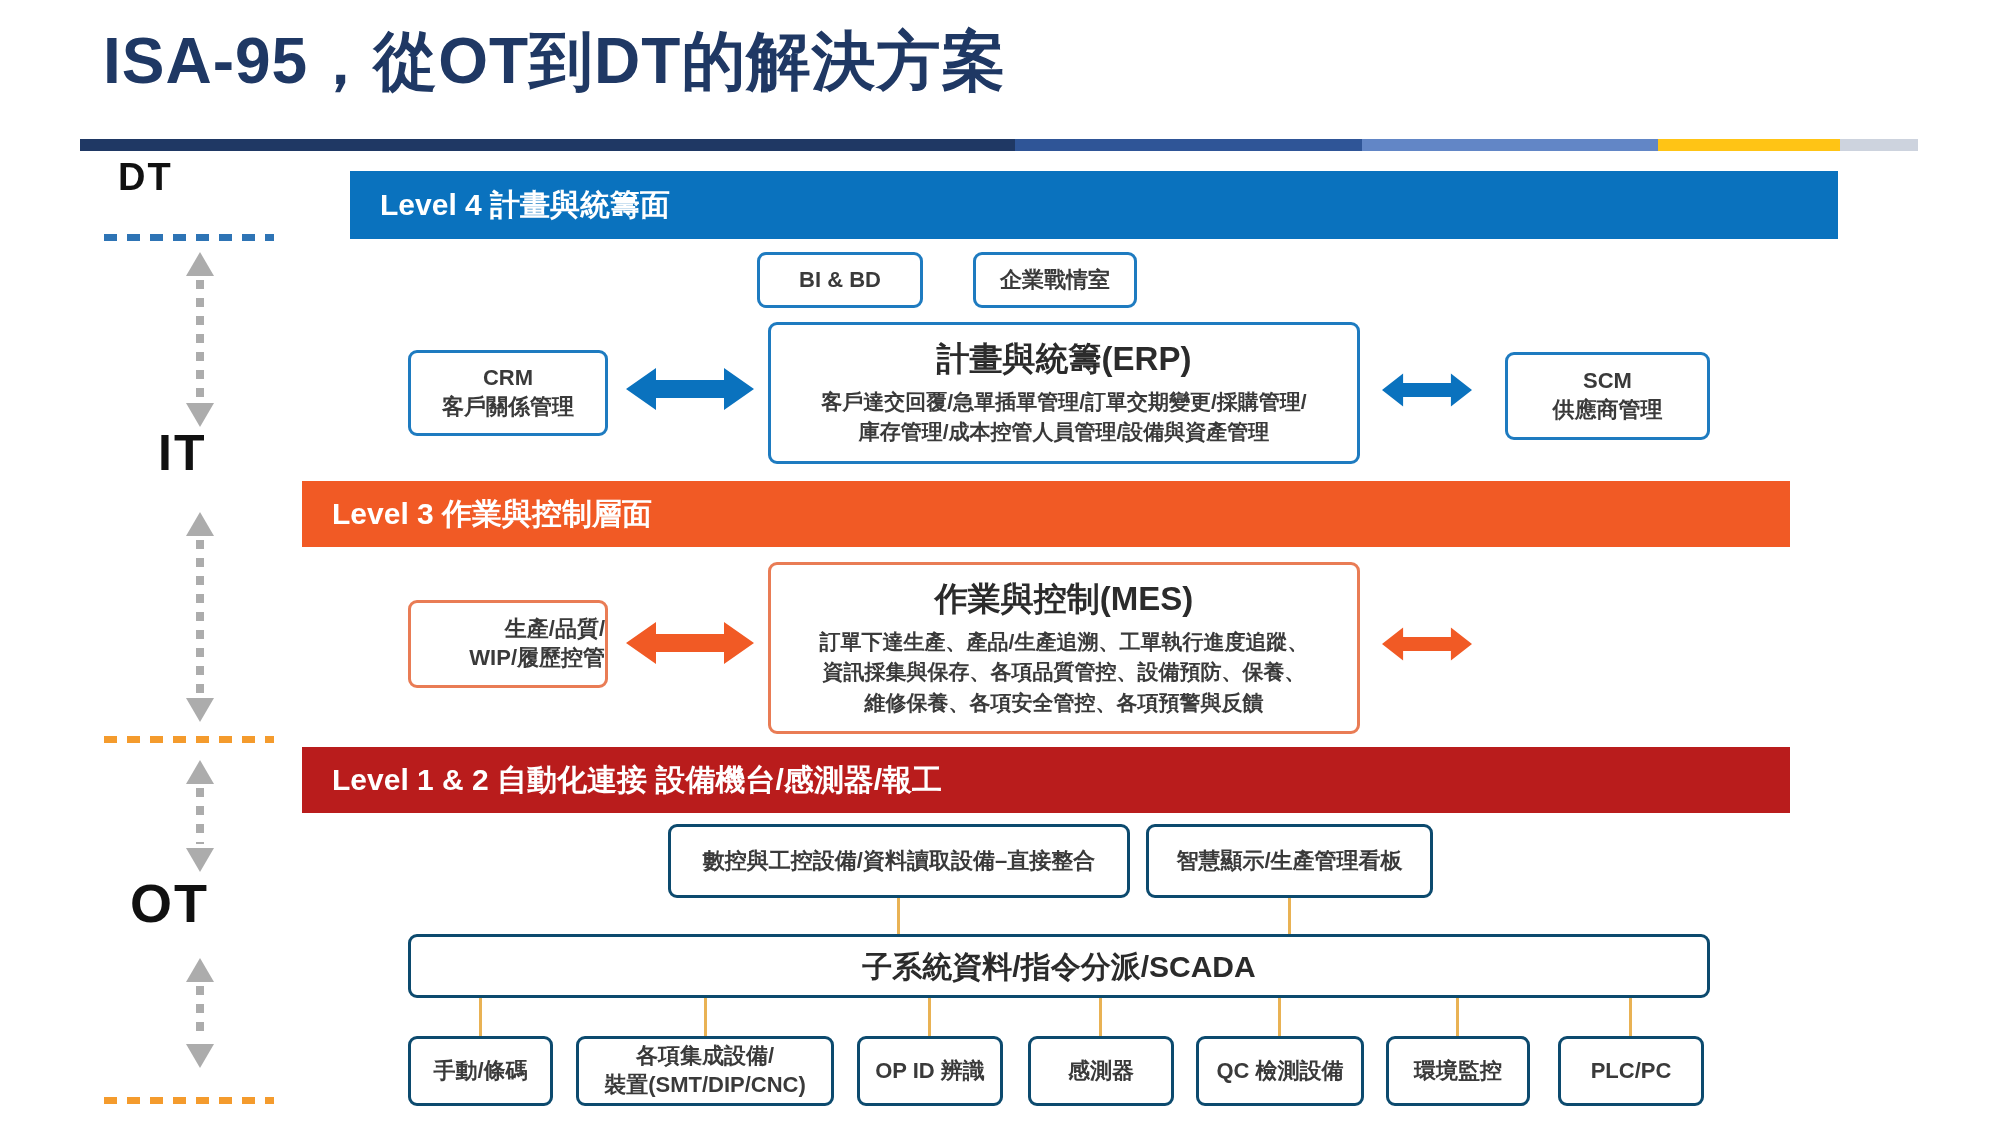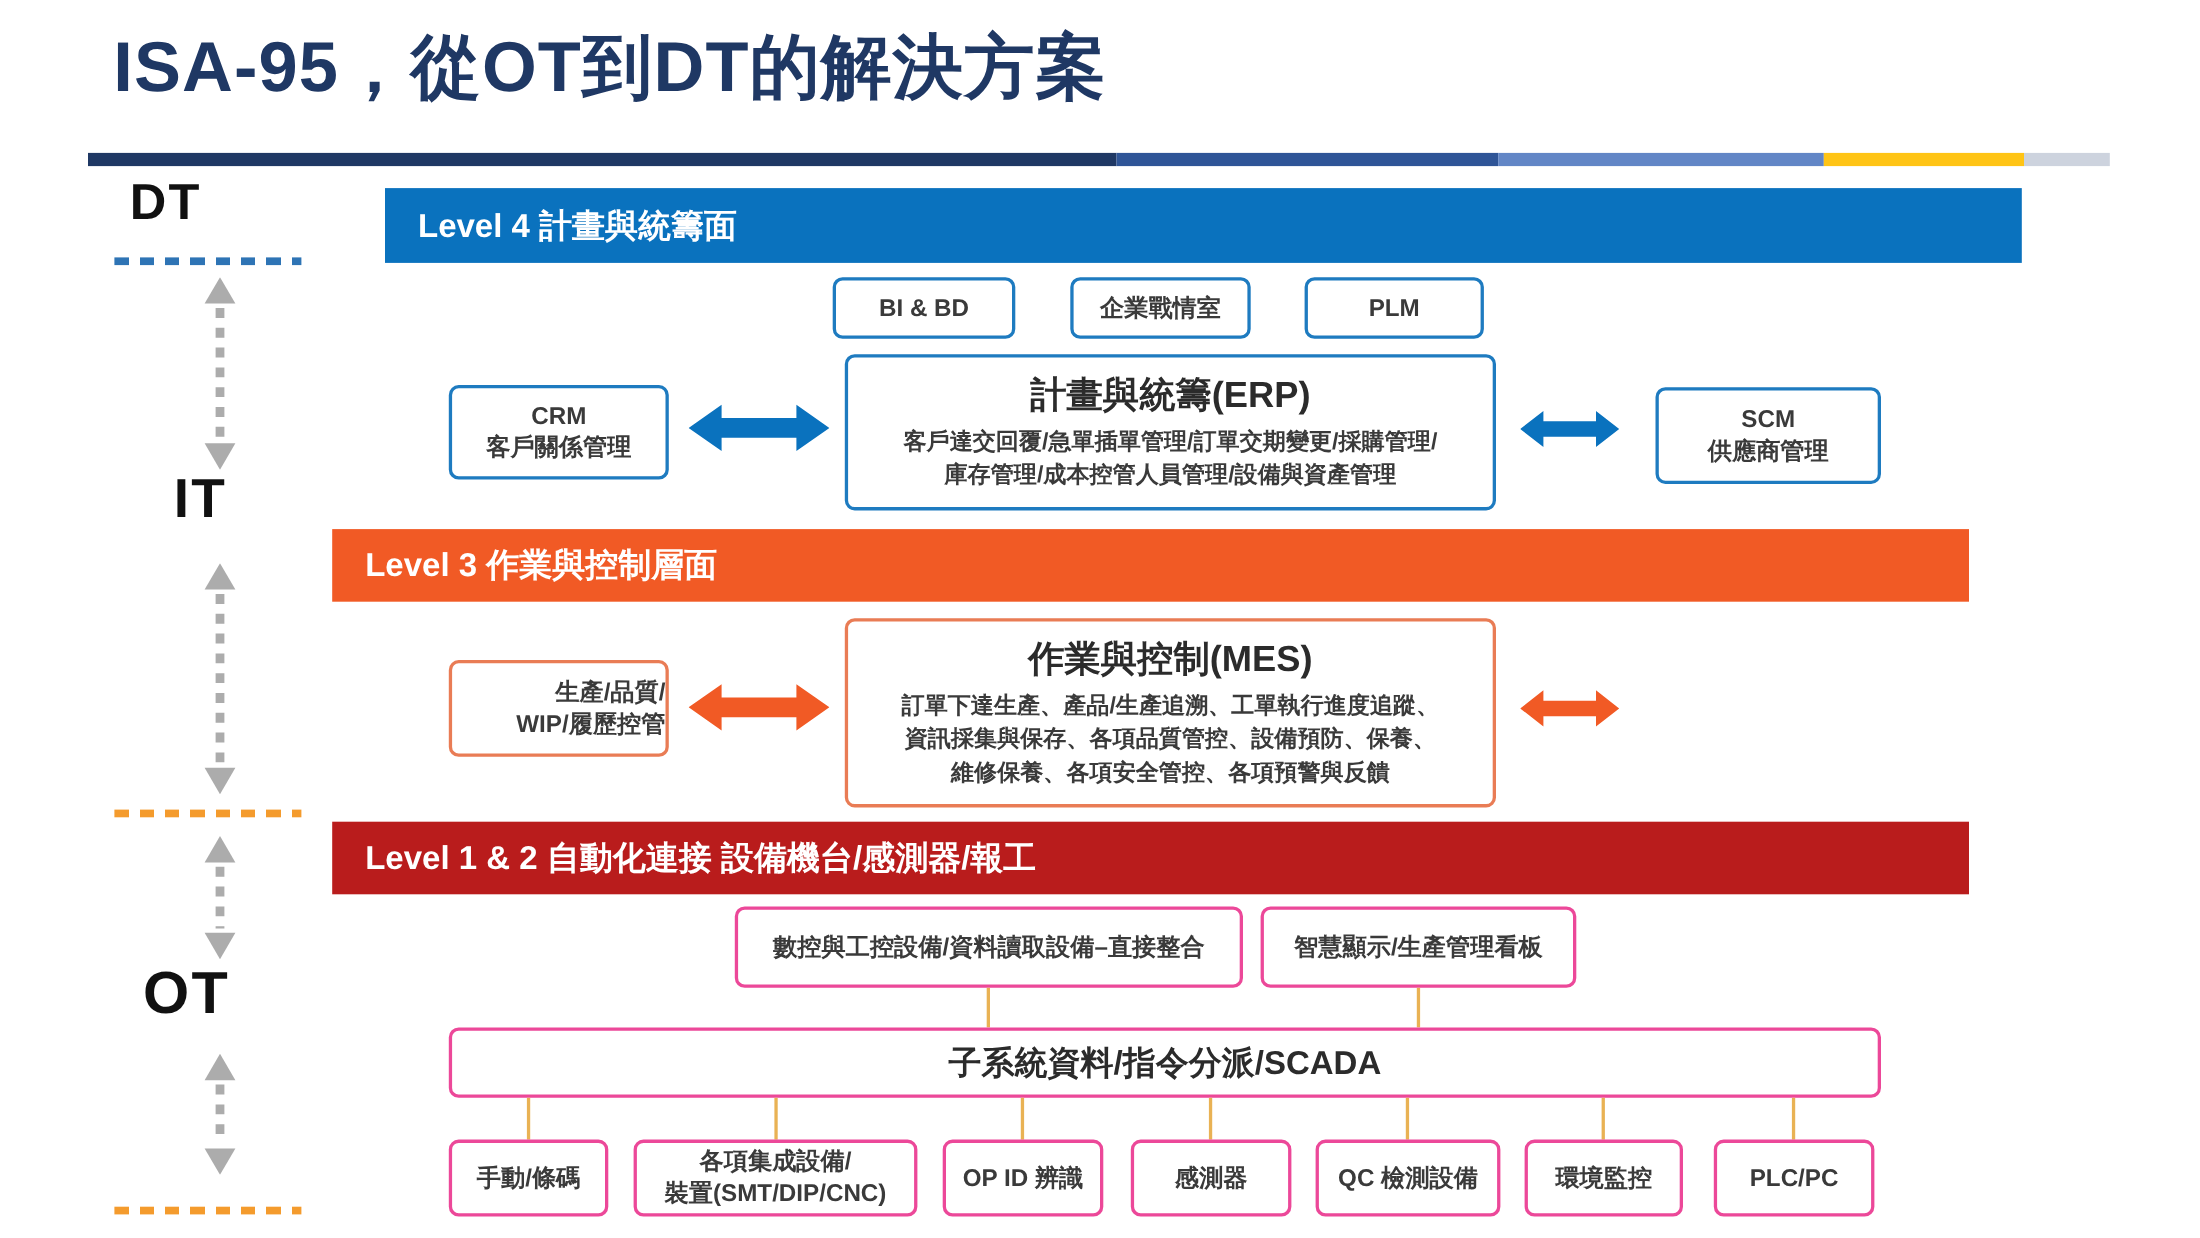--- a/index.html
+++ b/index.html
@@ -37,42 +37,42 @@
   .hdr-l12{background:#b91c1c;}
 
   
   .box{
     background:#ffffff;border-radius:9px;display:flex;flex-direction:column;
     align-items:center;justify-content:center;text-align:center;box-sizing:border-box;
     font-weight:600;font-size:22px;line-height:1.3;
   }
   .bd-blue{border:3px solid #1E7BC0;}
   .bd-orange{border:3px solid #E97C55;}
-  .bd-yellow{border:3px solid #ec4899;}
+  .bd-yellow{border:3px solid #0c4a6e;}
   .big-title{font-size:33px;font-weight:bold;color:#2b2b2b;margin-bottom:6px;}
   .body-line{font-size:21px;font-weight:600;color:#3a3a3a;line-height:1.45;}
 
   
   .vline{width:3px;background:#E9B254;}
 </style>
 </head>
 <body>
 
 <div class="stage">
 
   <div class="abs title">ISA-95，從OT到DT的解決方案</div>
   <div class="abs divider">
     <span class="seg1"></span>
     <span class="seg2"></span>
     <span class="seg3"></span>
     <span class="seg4"></span>
     <span class="seg5"></span>
   </div>
 
-  <div class="abs rail-label" style="left:118px;top:156px;font-size:46px;">DT</div>
+  <div class="abs rail-label" style="left:118px;top:156px;font-size:38px;">DT</div>
   <div class="abs dashline dash-blue" style="left:104px;top:234px;width:170px;"></div>
 
   <svg class="abs" style="left:182px;top:252px;" width="36" height="175" viewBox="0 0 36 175">
     <polygon points="18,0 4,24 32,24" fill="#ACACAC"></polygon>
     <line x1="18" y1="28" x2="18" y2="147" stroke="#ACACAC" stroke-width="8" stroke-dasharray="9 9"></line>
     <polygon points="18,175 4,151 32,151" fill="#ACACAC"></polygon>
   </svg>
 
   <div class="abs rail-label" style="left:158px;top:424px;font-size:50px;">IT</div>
 
@@ -102,23 +102,20 @@
 
   <div class="abs lvl-header hdr-l4" style="top:171px;height:68px;">
     <span>Level 4 計畫與統籌面</span>
   </div>
 
   <div class="abs box bd-blue" style="left:757px;top:252px;width:166px;height:56px;">
     <div>BI &amp; BD</div>
   </div>
   <div class="abs box bd-blue" style="left:973px;top:252px;width:164px;height:56px;">
     <div>企業戰情室</div>
-  </div>
-  <div class="abs box bd-blue" style="left:1186px;top:252px;width:163px;height:56px;">
-    <div>PLM</div>
   </div>
 
   <div class="abs box bd-blue" style="left:408px;top:350px;width:200px;height:86px;">
     <div>CRM</div>
     <div>客戶關係管理</div>
   </div>
 
   <svg class="abs" style="left:626px;top:366px;" width="128" height="46" viewBox="0 0 128 46">
     <path d="M0 23 L30 2 L30 14 L98 14 L98 2 L128 23 L98 44 L98 32 L30 32 L30 44 Z" fill="#0A72BE"></path>
   </svg>

